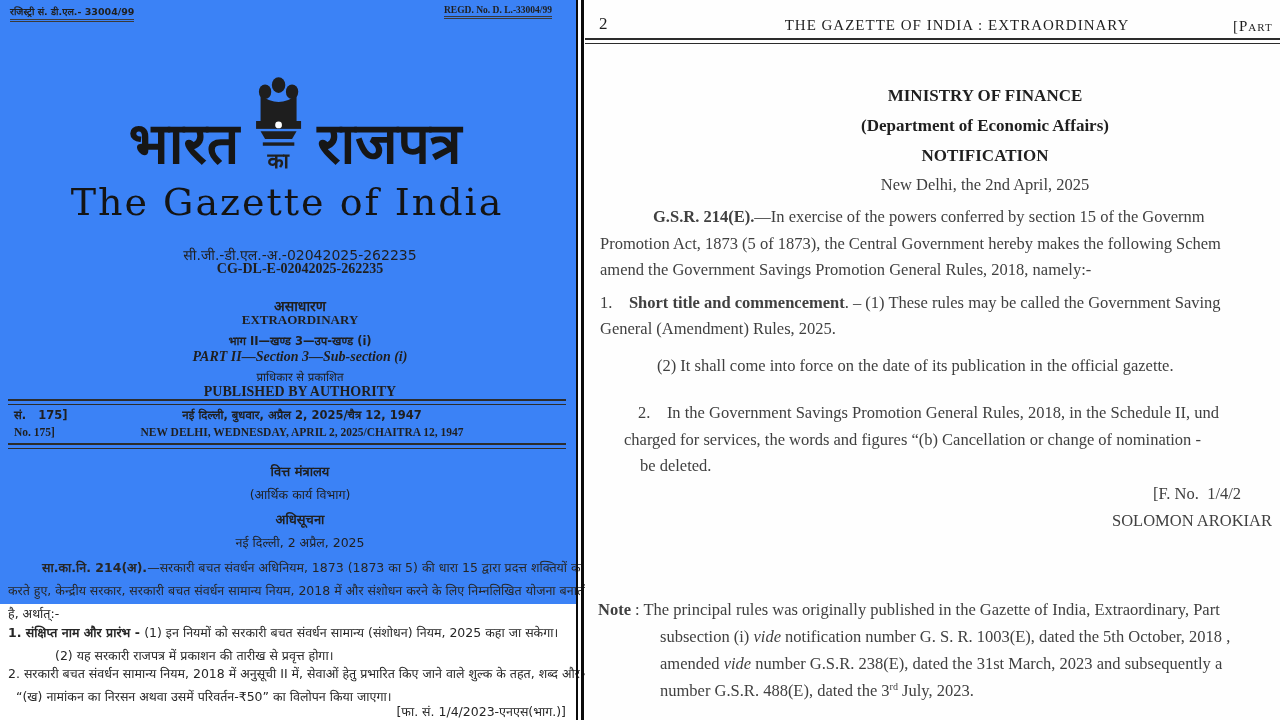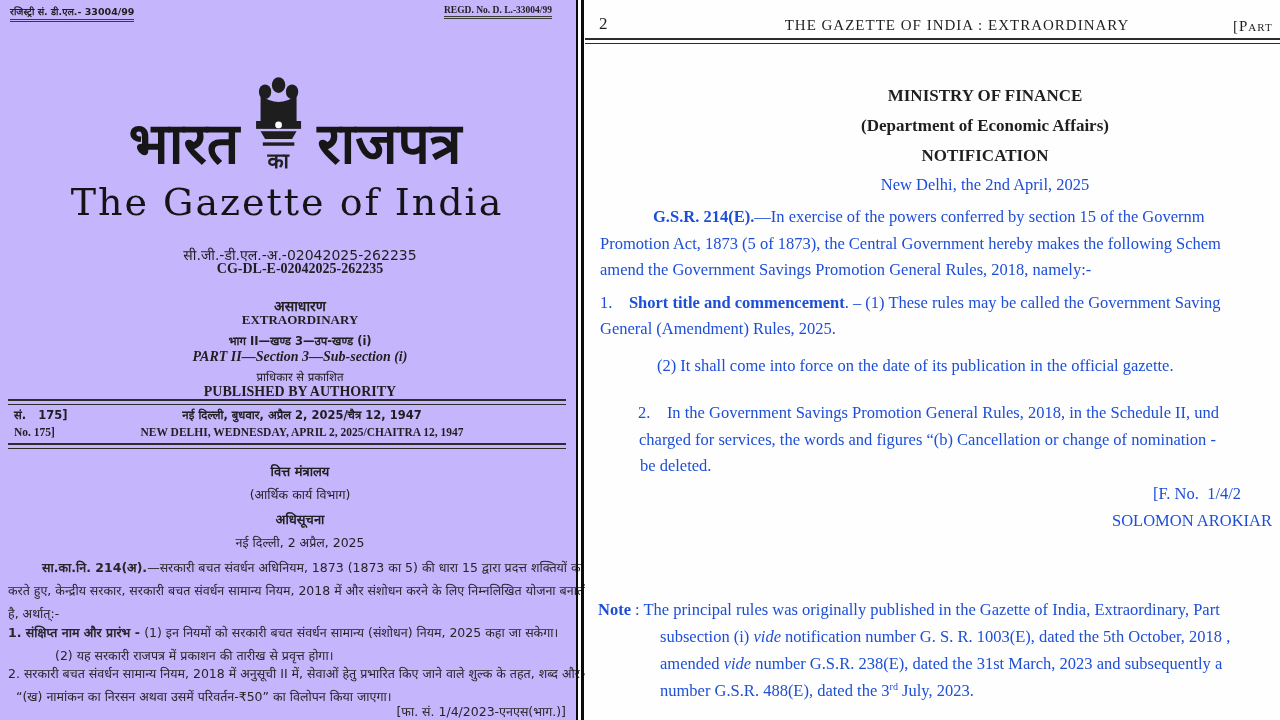--- a/index.html
+++ b/index.html
@@ -8,42 +8,42 @@
     font-family:"Liberation Serif",serif;color:#1f1f1f;position:relative;
   }
   .abs{position:absolute;white-space:pre;}
   .ctr{transform:translateX(-50%);}
   .hindi{font-family:"DejaVu Sans",sans-serif;}
   .gothic{font-family:"DejaVu Serif",serif;font-weight:normal;letter-spacing:2px;}
   b{font-weight:bold;}
   i{font-style:italic;}
   sup{font-size:10px;vertical-align:super;line-height:0;}
 
-  #left-page{position:absolute;left:0;top:0;width:578px;height:720px;background:#c4b5fd;}
+  #left-page{position:absolute;left:0;top:0;width:578px;height:604px;background:#3b82f6;}
   #right-page{position:absolute;left:585px;top:0;width:695px;height:720px;overflow:hidden;background:#fefefe;}
   .divider{position:absolute;top:0;height:720px;background:#0b0b0b;}
   #divider-thin{left:576px;width:2px;}
   #divider-thick{left:581px;width:3px;}
 
   .dblrule{border-top:2px solid #2c2c2c;border-bottom:1px solid #2c2c2c;height:3px;}
   .reg{font-size:9.5px;font-weight:bold;border-bottom:3px double #3a3a3a;padding-bottom:1px;}
 
   .masthead{display:flex;align-items:flex-end;gap:14px;}
   .mast-big{font-size:57px;font-weight:bold;line-height:1;color:#161616;}
   .mast-mid{display:flex;flex-direction:column;align-items:center;gap:3px;}
   .mast-ka{font-size:21px;font-weight:bold;line-height:1;}
   .gazette-en{font-size:38px;color:#141414;}
 
   .c12{font-size:14px;}
   .c125{font-size:12.5px;}
   .c13{font-size:13px;}
   .b{font-weight:bold;}
   .body-hi{font-size:12.5px;color:#262626;}
 
-  .rp{font-size:16.5px;color:#1d4ed8;}
+  .rp{font-size:16.5px;color:#404040;}
   .rp-head{font-size:17px;font-weight:bold;}
   .hdr{font-size:15px;letter-spacing:1px;}
   .smallcap{font-size:11px;letter-spacing:1px;}
 </style>
 </head>
 <body>
 
 <div id="left-page">
 
   <div class="abs hindi reg" style="left:10px;top:5px;">रजिस्ट्री सं. डी.एल.- 33004/99</div>
@@ -126,21 +126,21 @@
 
   <div class="abs rp" style="left:68px;top:207px;"><b>G.S.R. 214(E).</b><span>—In exercise of the powers conferred by section 15 of the Governm</span></div>
   <div class="abs rp" style="left:15px;top:234px;">Promotion Act, 1873 (5 of 1873), the Central Government hereby makes the following Schem</div>
   <div class="abs rp" style="left:15px;top:260px;">amend the Government Savings Promotion General Rules, 2018, namely:-</div>
 
   <div class="abs rp" style="left:15px;top:293px;"><span>1.    </span><b>Short title and commencement</b><span>. – (1) These rules may be called the Government Saving</span></div>
   <div class="abs rp" style="left:15px;top:319px;">General (Amendment) Rules, 2025.</div>
   <div class="abs rp" style="left:72px;top:356px;">(2) It shall come into force on the date of its publication in the official gazette.</div>
 
   <div class="abs rp" style="left:53px;top:403px;">2.    In the Government Savings Promotion General Rules, 2018, in the Schedule II, und</div>
-  <div class="abs rp" style="left:54px;top:430px;">charged for services, the words and figures “(b) Cancellation or change of nomination -</div>
+  <div class="abs rp" style="left:39px;top:430px;">charged for services, the words and figures “(b) Cancellation or change of nomination -</div>
   <div class="abs rp" style="left:55px;top:456px;">be deleted.</div>
 
   <div class="abs rp" style="left:568px;top:484px;">[F. No.  1/4/2</div>
   <div class="abs rp" style="left:527px;top:511px;">SOLOMON AROKIAR</div>
 
   <div class="abs rp" style="left:13px;top:600px;"><b>Note</b><span> : The principal rules was originally published in the Gazette of India, Extraordinary, Part</span></div>
   <div class="abs rp" style="left:75px;top:627px;"><span>subsection (i) </span><i>vide</i><span> notification number G. S. R. 1003(E), dated the 5th October, 2018 ,</span></div>
   <div class="abs rp" style="left:75px;top:654px;"><span>amended </span><i>vide</i><span> number G.S.R. 238(E), dated the 31st March, 2023 and subsequently a</span></div>
   <div class="abs rp" style="left:75px;top:681px;"><span>number G.S.R. 488(E), dated the 3</span><sup>rd</sup><span> July, 2023.</span></div>
 </div>

